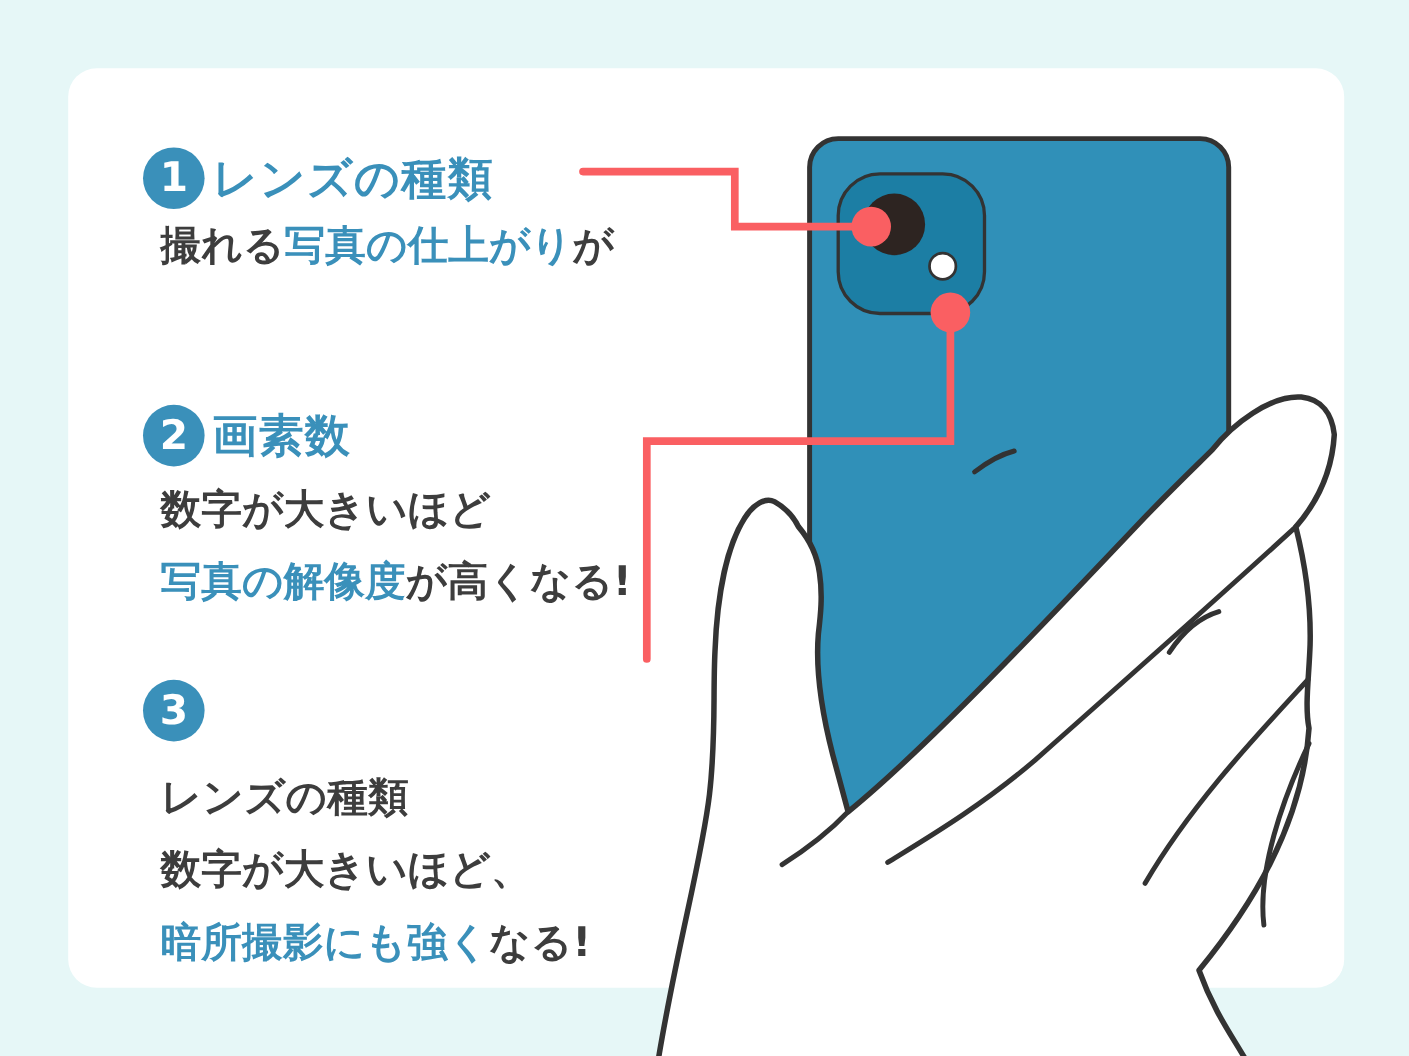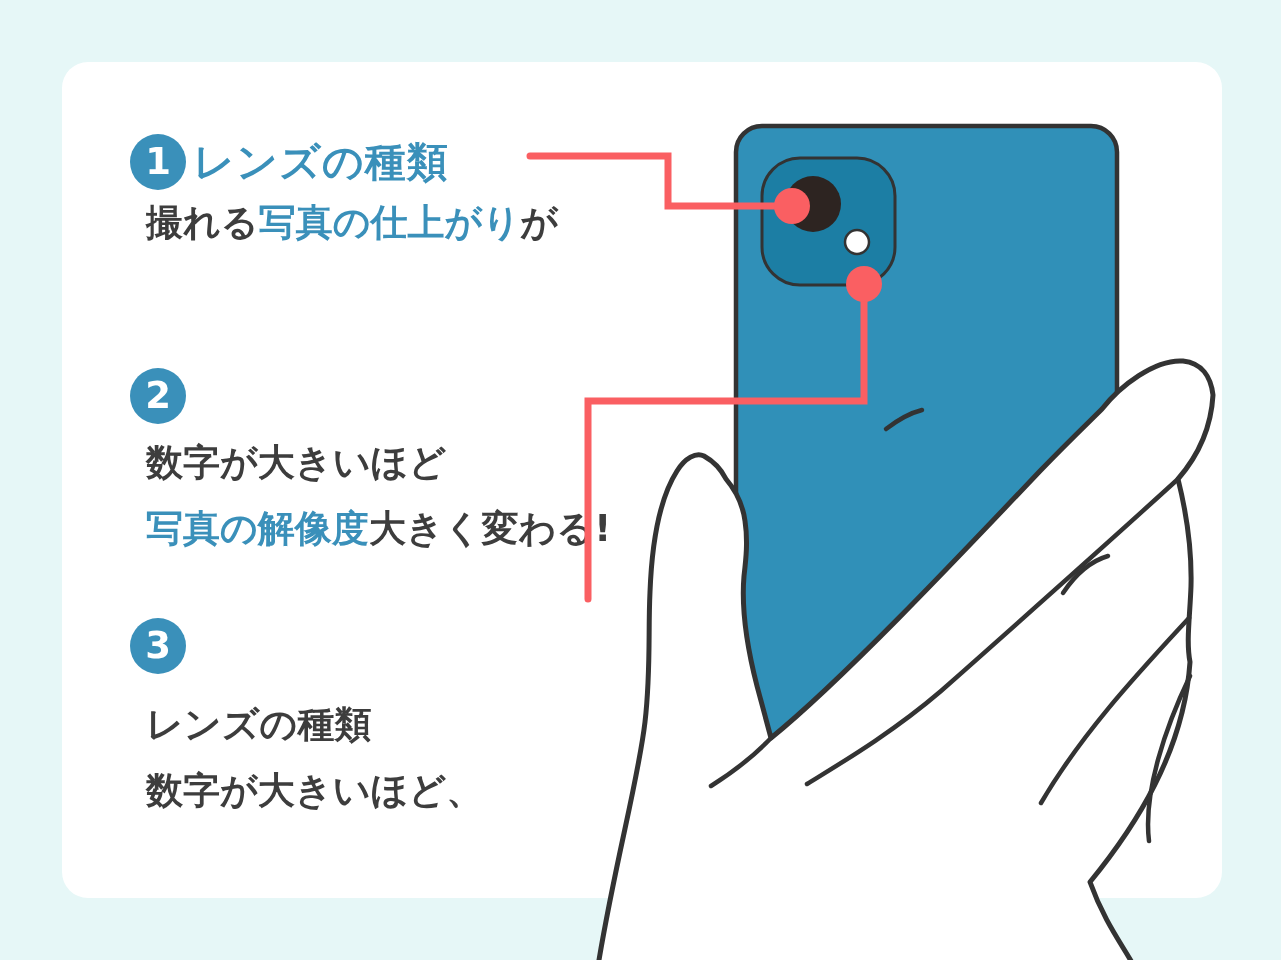--- a/index.html
+++ b/index.html
@@ -50,31 +50,33 @@
     <div class="title-row">
       <span class="badge">1</span>
       <h2 class="title">レンズの種類</h2>
     </div>
     <p class="body-text" style="margin-top:8px"><span>撮れる</span><span class="hl">写真の仕上がり</span><span>が</span></p>
   </div>
 
   <div class="section" style="top:367px">
     <div class="title-row">
       <span class="badge">2</span>
+      <h2 class="title">画素数</h2>
     </div>
     <p class="body-text" style="margin-top:14px"><span>数字が大きいほど</span><span class="hl"></span><span></span></p>
-    <p class="body-text"><span></span><span class="hl">写真の解像度</span><span>大きく変わる!</span></p>
+    <p class="body-text"><span></span><span class="hl">写真の解像度</span><span>が高くなる!</span></p>
   </div>
 
   <div class="section" style="top:617px">
     <div class="title-row">
       <span class="badge">3</span>
     </div>
     <p class="body-text" style="margin-top:26px"><span>レンズの種類</span><span class="hl"></span><span></span></p>
     <p class="body-text"><span>数字が大きいほど、</span><span class="hl"></span><span></span></p>
+    <p class="body-text"><span></span><span class="hl">暗所撮影にも強く</span><span>なる!</span></p>
   </div>
 
   <svg class="illustration" viewBox="0 0 1281 960">
 
     <rect class="phone-body" x="736" y="126" width="381" height="650" rx="26"></rect>
     <rect class="camera-module" x="762" y="158" width="133" height="127" rx="38"></rect>
     <circle class="lens" cx="813" cy="204" r="28"></circle>
     <circle class="flash" cx="857" cy="242" r="12"></circle>
 
     <path class="connector" d="M530 156 L668 156 L668 206 L788 206"></path>

